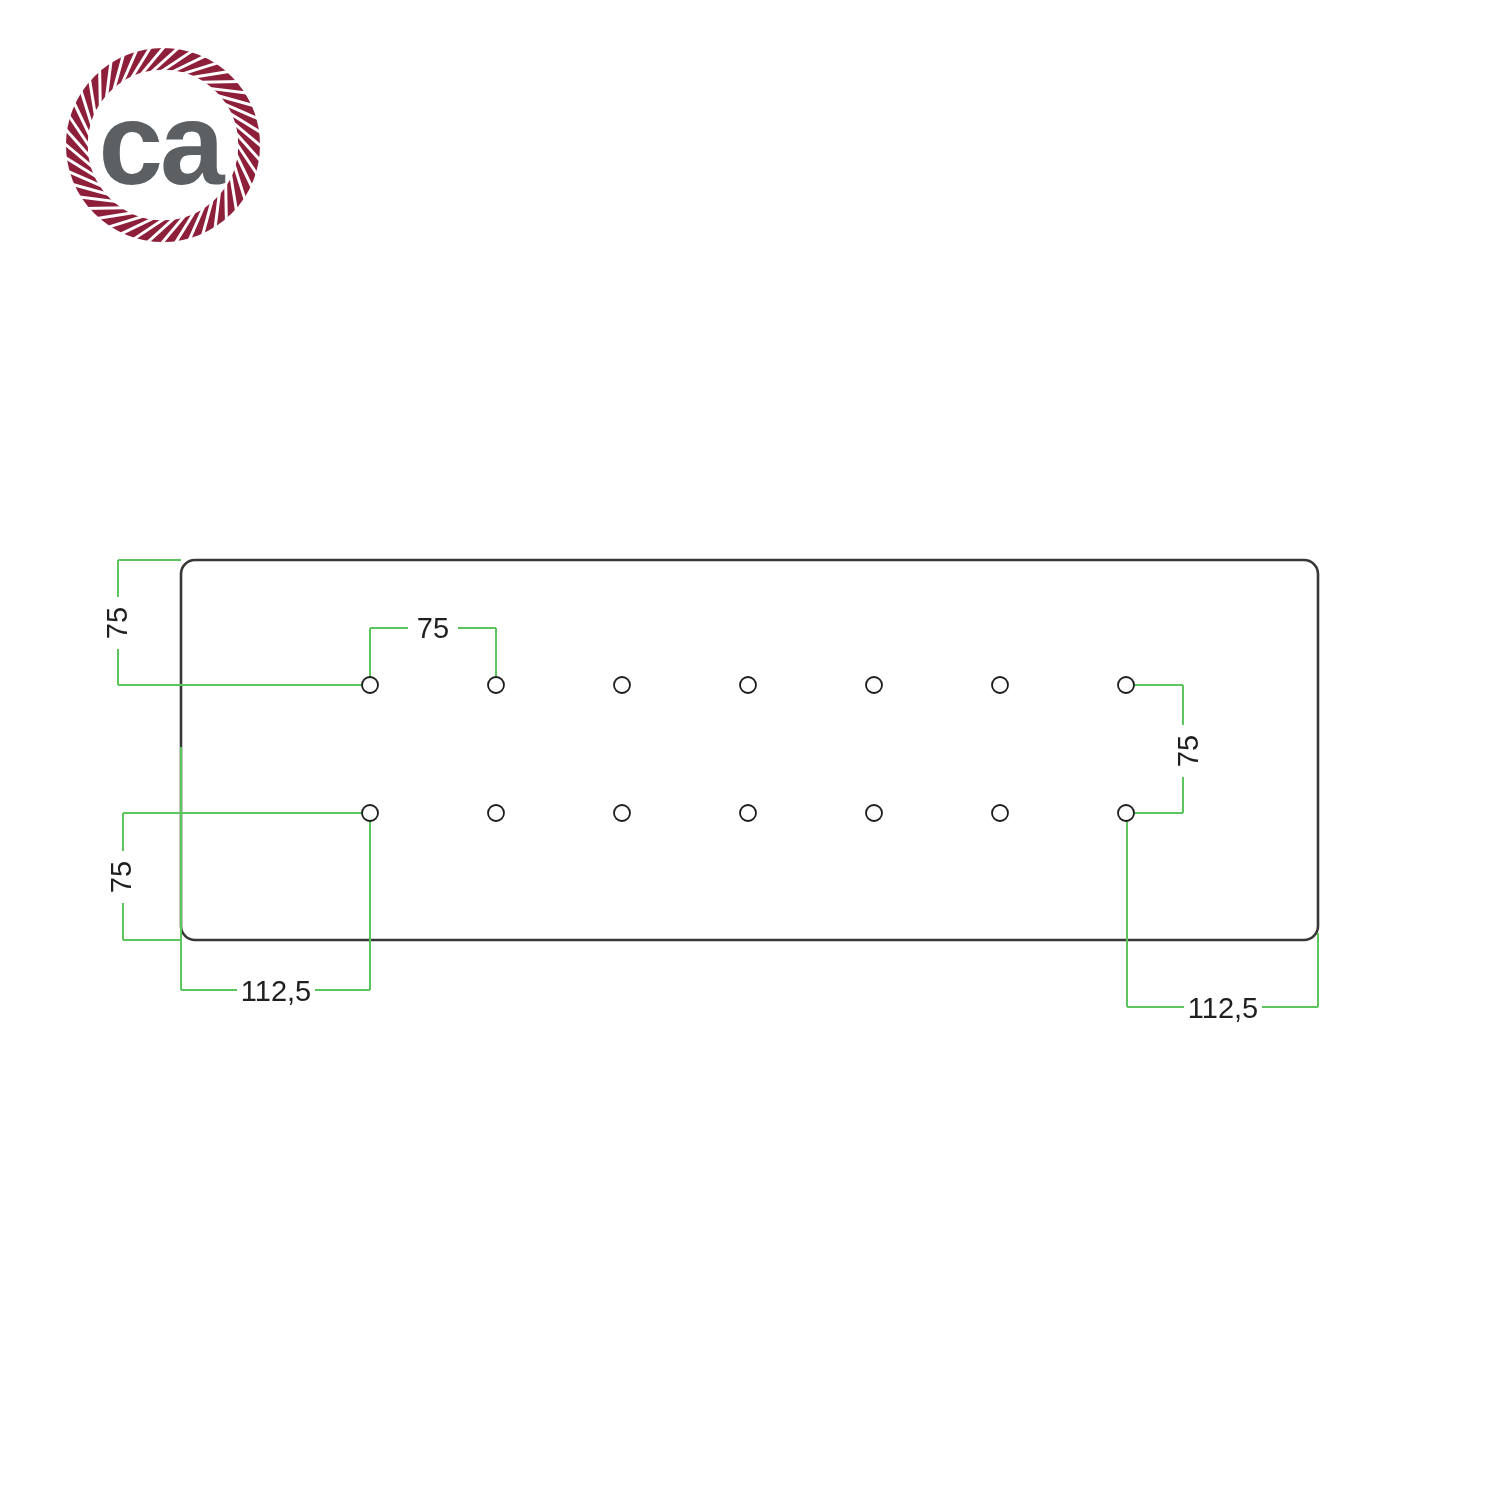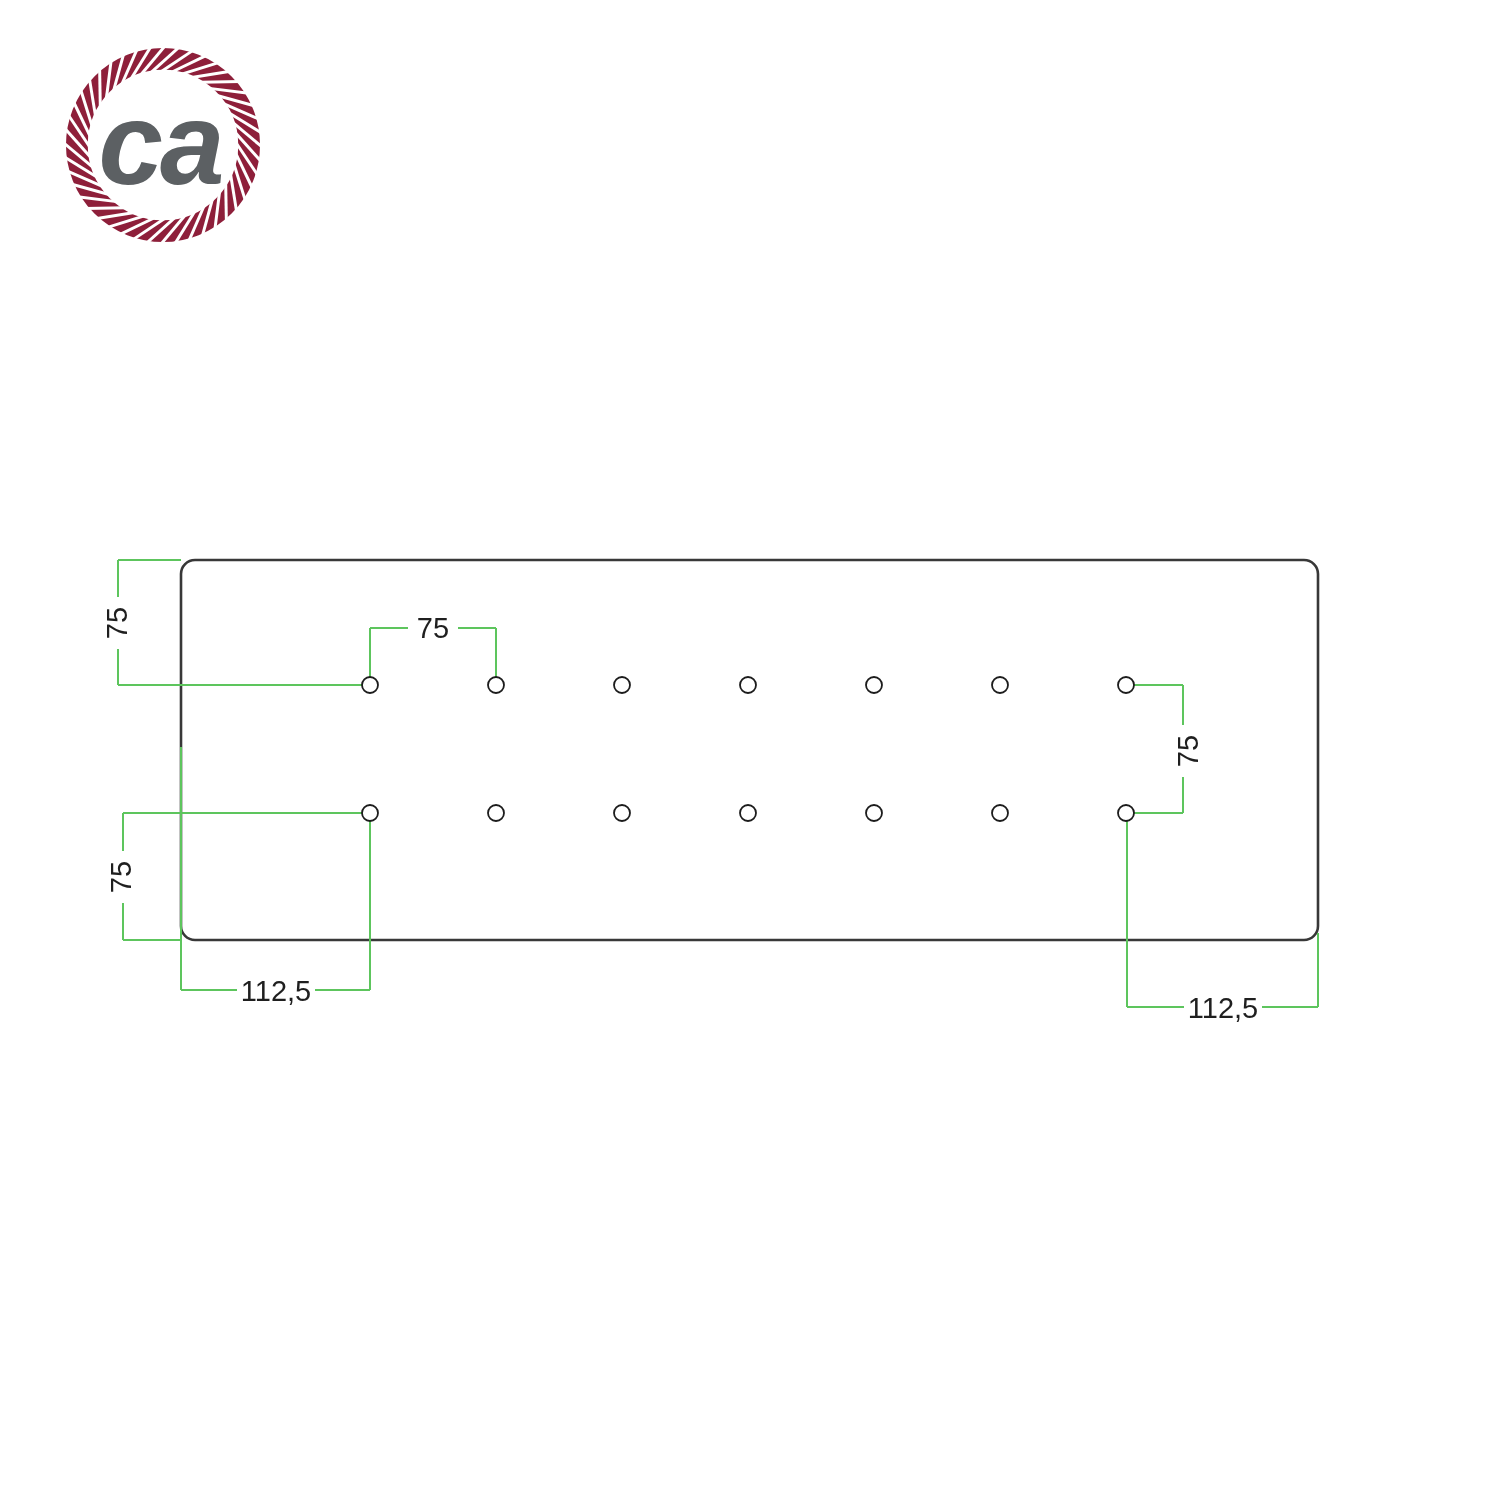--- a/index.html
+++ b/index.html
@@ -36,21 +36,20 @@
     display: flex;
     align-items: center;
     justify-content: center;
     transform: translate(-3px, -1px);
     font-size: 116px;
     font-weight: bold;
     letter-spacing: -3px;
     color: #5c6063;
     line-height: 1;
     user-select: none;
-    font-style: italic;
   }
   svg.drawing {
     position: absolute;
     left: 0;
     top: 0;
     width: 1500px;
     height: 1500px;
   }
   svg text.dim-label {
     font-family: "Liberation Sans", sans-serif;

